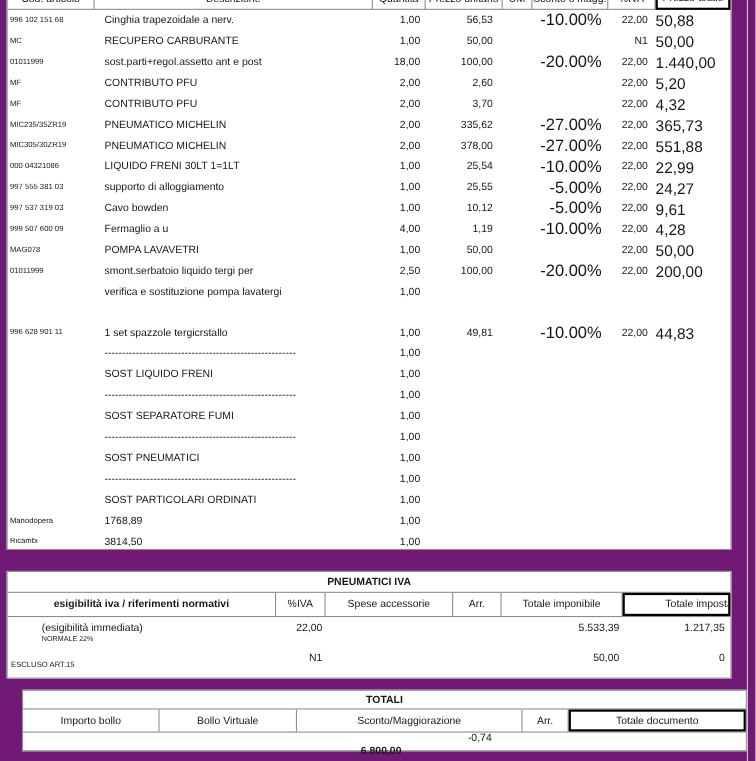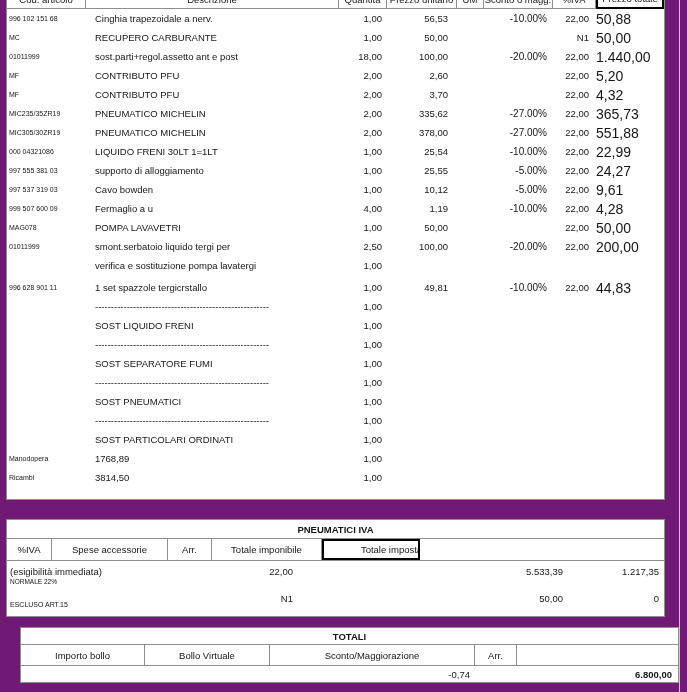--- a/index.html
+++ b/index.html
@@ -18,48 +18,48 @@
   .m-head { display:flex; height:23px; }
   .m-head > span {
     display:flex; align-items:flex-end; justify-content:center;
     box-sizing:border-box; font-size:9.5px; padding-bottom:3px;
     border-right:1px solid #8e8e8e; border-bottom:1px solid #8e8e8e;
     white-space:nowrap; overflow:hidden;
   }
   .m-head > .m-h-tot { border:2px solid #000; }
   .m-body { }
   .m-row { display:flex; height:19px; align-items:center; }
-  .m-row.gap { margin-top:3px; }
+  .m-row.gap { margin-top:18px; }
   .c-code { width:79px; padding-left:2px; font-size:7px; box-sizing:border-box; white-space:nowrap; overflow:hidden; }
   .c-desc { flex:1; min-width:0; padding-left:9px; font-size:9.5px; box-sizing:border-box; white-space:nowrap; overflow:hidden; }
   .c-qty  { width:48px; text-align:right; padding-right:5px; font-size:9.5px; box-sizing:border-box; }
   .c-unit { width:70px; text-align:right; padding-right:9px; font-size:9.5px; box-sizing:border-box; }
   .c-um   { width:27px; box-sizing:border-box; }
-  .c-disc { width:69px; text-align:right; padding-right:6px; font-size:10px; box-sizing:border-box; }
+  .c-disc { width:69px; text-align:right; padding-right:6px; font-size:15px; box-sizing:border-box; }
   .c-iva  { width:43px; text-align:right; padding-right:7px; font-size:9.5px; box-sizing:border-box; }
   .c-tot  { width:68px; padding-right:5px; font-size:14px; box-sizing:border-box; }
   
   .h-code { width:79px; } .h-desc { flex:1; } .h-qty { width:48px; } .h-unit { width:70px; }
   .h-um { width:27px; } .h-disc { width:69px; } .h-iva { width:43px; } .m-h-tot { width:68px; }
 
   
   .riepiloghi {
     position:absolute; left:6px; top:519px; width:659px; height:98px;
     border:1px solid #8e8e8e; box-sizing:border-box; background:#fff;
   }
   .r-title { height:18px; border-bottom:1px solid #8e8e8e; display:flex; align-items:center; justify-content:center;
              font-size:9.5px; font-weight:bold; }
   .r-head { display:flex; height:21px; border-bottom:1px solid #8e8e8e; }
   .r-head > span { display:flex; align-items:center; justify-content:center; box-sizing:border-box;
                    font-size:9.5px; border-right:1px solid #8e8e8e; white-space:nowrap; overflow:hidden; }
   .r-h1 { flex:1; font-weight:bold; }
   .r-h2 { width:45px; } .r-h3 { width:116px; } .r-h4 { width:44px; } .r-h5 { width:110px; }
   .r-h6 { width:98px; border:2px solid #000 !important;padding-left:41px; }
   .r-row { display:flex; align-items:flex-start; }
-  .r-row1 { padding-top:5px; }
+  .r-row1 { padding-top:5px;margin-left:28px; }
   .r-row2 { margin-top:7px; }
   .r-c1 { flex:1; min-width:0; padding-left:3px; box-sizing:border-box; }
   .r-c1 .r-label { font-size:9.5px; line-height:12px; }
   .r-c1 .r-sublabel { font-size:6.5px; line-height:8px; }
   .r-label-small { font-size:7px; }
   .r-c2 { width:45px; text-align:right; padding-right:3px; font-size:9.5px; box-sizing:border-box; }
   .r-c3 { width:116px; box-sizing:border-box; }
   .r-c4 { width:44px; box-sizing:border-box; }
   .r-c5 { width:110px; text-align:right; padding-right:3px; font-size:9.5px; box-sizing:border-box; }
   .r-c6 { width:98px; text-align:right; padding-right:5px; font-size:9.5px; box-sizing:border-box; }
@@ -69,21 +69,21 @@
     position:absolute; left:20px; top:627px; width:659px; height:56px;
     border:1px solid #8e8e8e; box-sizing:border-box; background:#fff;
   }
   .t-title { height:16px; border-bottom:1px solid #8e8e8e; display:flex; align-items:center; justify-content:center;
              font-size:9.5px; font-weight:bold; }
   .t-head { display:flex; height:20px; border-bottom:1px solid #8e8e8e; }
   .t-head > span { display:flex; align-items:center; justify-content:center; box-sizing:border-box;
                    font-size:9.5px; border-right:1px solid #8e8e8e; white-space:nowrap; overflow:hidden; }
   .t-h1 { width:124px; } .t-h2 { width:125px; } .t-h3 { width:205px; } .t-h4 { width:42px; }
   .t-h5 { flex:1; border:2px solid #000 !important; }
-  .t-values { display:flex; height:17px; align-items:center; }
+  .t-values { display:flex; height:17px; align-items:center;flex-direction:column; }
   .t-c1 { width:124px; box-sizing:border-box; }
   .t-c2 { width:125px; box-sizing:border-box; }
   .t-c3 { width:205px; text-align:right; padding-right:5px; font-size:9.5px; box-sizing:border-box; }
   .t-c4 { width:42px; box-sizing:border-box; }
   .t-c5 { flex:1; text-align:right; padding-right:6px; font-size:9.5px; font-weight:bold; box-sizing:border-box; }
 </style>
 </head>
 <body>
 
 <div class="page">
@@ -349,20 +349,21 @@
       <span class="c-disc"></span>
       <span class="c-iva"></span>
       <span class="c-tot"></span>
     </div>
       </div>
   </div>
 
   <div class="riepiloghi">
     <div class="r-title">PNEUMATICI IVA</div>
     <div class="r-head">
+      <span class="r-h1">esigibilità iva / riferimenti normativi</span>
       <span class="r-h2">%IVA</span>
       <span class="r-h3">Spese accessorie</span>
       <span class="r-h4">Arr.</span>
       <span class="r-h5">Totale imponibile</span>
       <span class="r-h6">Totale imposta</span>
     </div>
     <div class="r-row r-row1">
       <span class="r-c1">
         <div class="r-label">(esigibilità immediata)</div>
         <div class="r-sublabel">NORMALE 22%</div>
@@ -385,20 +386,21 @@
     </div>
   </div>
 
   <div class="totali">
     <div class="t-title">TOTALI</div>
     <div class="t-head">
       <span class="t-h1">Importo bollo</span>
       <span class="t-h2">Bollo Virtuale</span>
       <span class="t-h3">Sconto/Maggiorazione</span>
       <span class="t-h4">Arr.</span>
+      <span class="t-h5">Totale documento</span>
     </div>
     <div class="t-values">
       <span class="t-c1"></span>
       <span class="t-c2"></span>
       <span class="t-c3">-0,74</span>
       <span class="t-c4"></span>
       <span class="t-c5">6.800,00</span>
     </div>
   </div>
 

